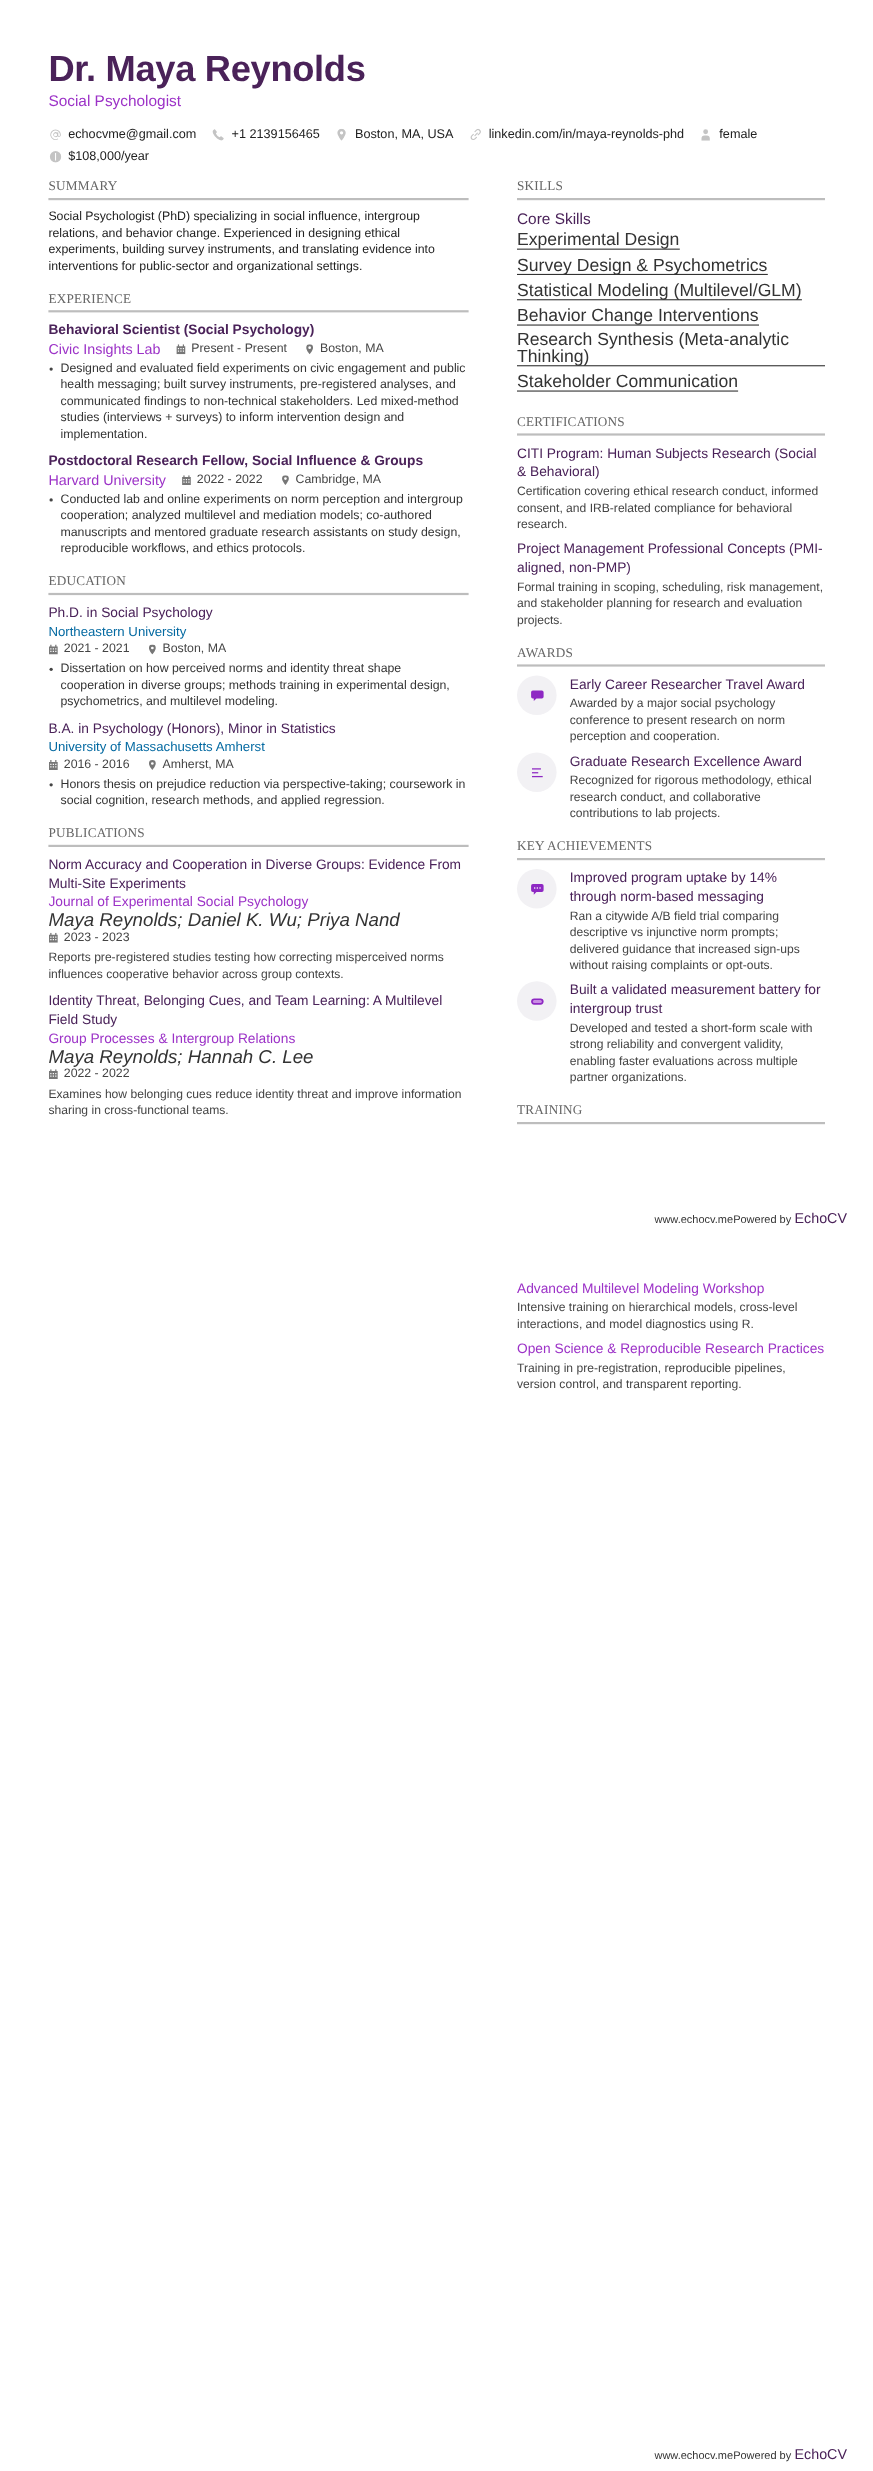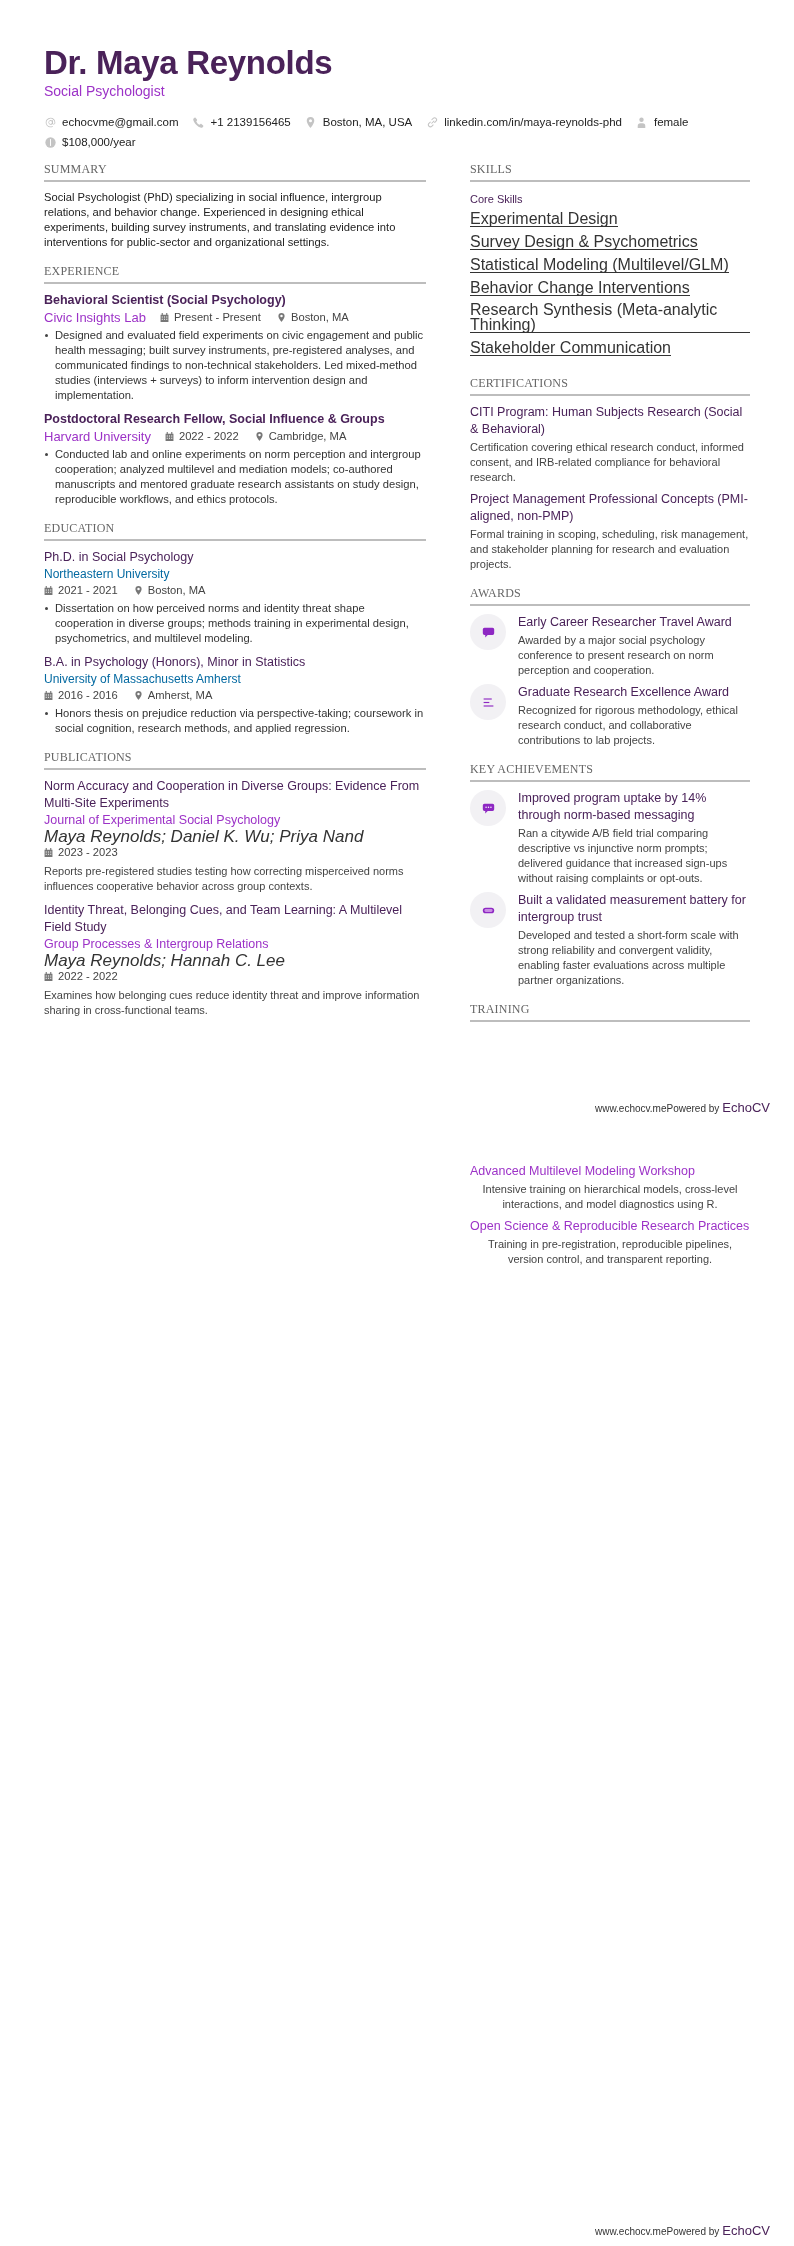--- a/index.html
+++ b/index.html
@@ -40,36 +40,36 @@
   .bullets li::before { content: ""; position: absolute; left: 1px; top: 6px; width: 3px; height: 3px; background: #444; border-radius: 50%; }
 
   .edu-title { font-size: 12.5px; color: #4a2259; line-height: 17px; }
   .edu-org { font-size: 12px; color: #0369a1; line-height: 16px; }
 
   .pub-title { font-size: 12.5px; color: #4a2259; line-height: 17px; }
   .pub-journal { font-size: 12.5px; color: #9c32c7; line-height: 17px; }
   .pub-authors { font-size: 17px; font-style: italic; color: #333; line-height: 15px; }
   .pub-desc { font-size: 11px; color: #444; line-height: 15px; margin-top: 3px; }
 
-  .skills-sub { font-size: 11px; color: #4a2259; line-height: 18px; margin-bottom: 2px; }
+  .skills-sub { font-size: 14px; color: #4a2259; line-height: 18px; margin-bottom: 2px; }
   .skill { display: inline-block; font-size: 16px; color: #333; line-height: 15px; padding-bottom: 0; border-bottom: 1px solid #333; margin-bottom: 6px; }
   .skill-wrap { display: block; }
 
   .cert-title { font-size: 12.5px; color: #4a2259; line-height: 17px; }
   .cert-desc { font-size: 11px; color: #444; line-height: 15px; margin-top: 2px; margin-bottom: 6px; }
 
   .icon-item { display: flex; margin-bottom: 6px; }
   .icon-circle { width: 36px; height: 36px; border-radius: 50%; background: #f2f1f4; flex: 0 0 36px; display: flex; align-items: center; justify-content: center; margin-right: 12px; margin-top: 0; }
   .icon-circle svg { width: 13px; height: 13px; fill: #8e28c3; }
   .icon-body { flex: 1; }
   .icon-title { font-size: 12.5px; color: #4a2259; line-height: 17px; }
   .icon-desc { font-size: 11px; color: #444; line-height: 15px; margin-top: 2px; }
 
   .train-title { font-size: 12.5px; color: #9c32c7; line-height: 17px; }
-  .train-desc { font-size: 11px; color: #444; line-height: 15px; margin-top: 2px; margin-bottom: 6px; text-align: center; }
+  .train-desc { font-size: 11px; color: #444; line-height: 15px; margin-top: 2px; margin-bottom: 6px; }
 
   .footer { position: absolute; left: 58px; width: 712px; display: flex; justify-content: flex-end; align-items: baseline; }
   .footer-left { font-size: 10px; color: #333; }
   .footer-right { font-size: 10px; color: #333; }
   .footer-brand { font-size: 13px; color: #4a2259; margin-left: 3px; }
 </style>
 </head>
 <body>
 
 <div class="page page1">

